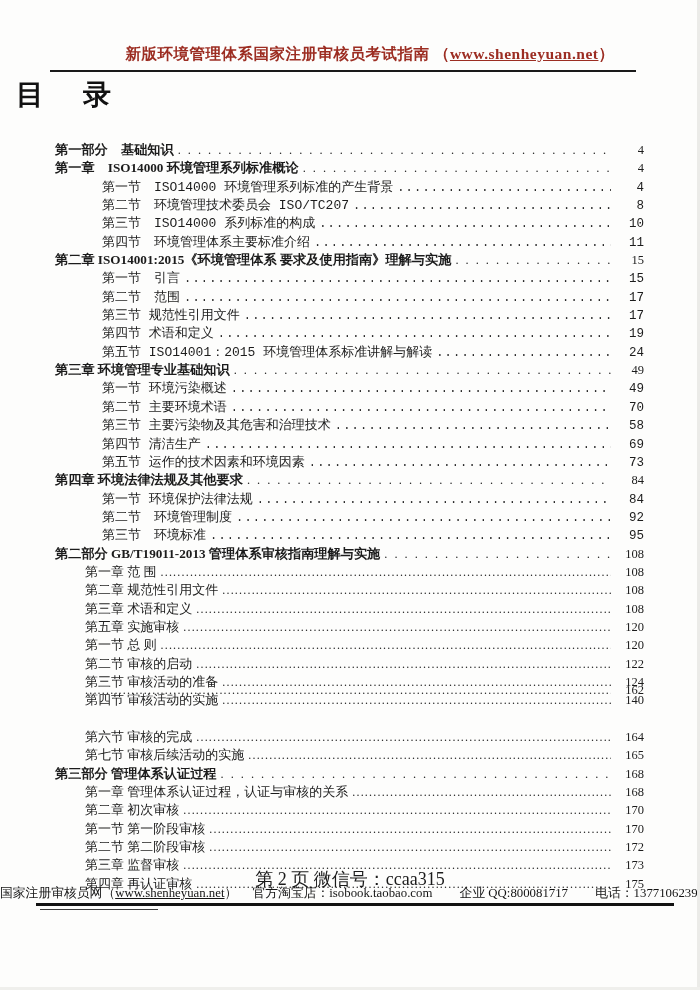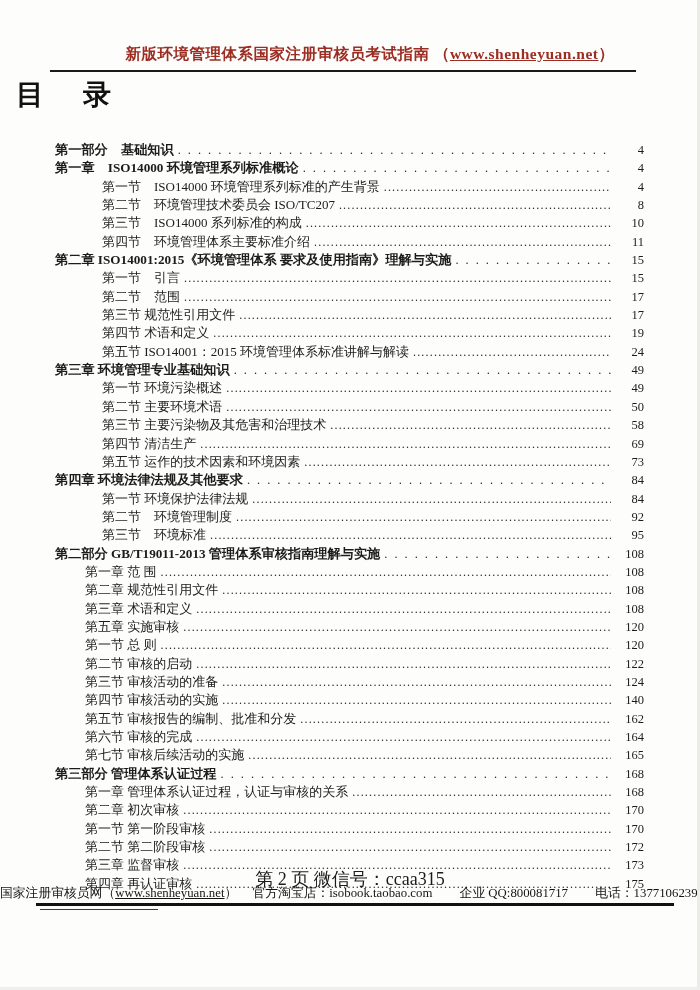--- a/index.html
+++ b/index.html
@@ -40,21 +40,21 @@
   }
   .toc-row{
     display:flex;align-items:baseline;
     height:18.35px;
     font-size:13px;
     color:#1c1c1c;
     white-space:nowrap;
   }
   .toc-row.bold{font-weight:bold;font-size:13.2px;}
   .toc-row.lvl1{padding-left:30px;}
-  .toc-row.lvl2{padding-left:47px;}
+  .toc-row.lvl2{padding-left:47px;font-family:Liberation Mono, monospace;}
   .toc-row .label{white-space:nowrap;padding-right:4px;margin-top:28px;}
   .toc-row .leader{
     flex:1;overflow:hidden;white-space:nowrap;
     color:#2a2a2a;font-weight:normal;
   }
   .leader.dense::after{
     font-size:12px;letter-spacing:1.2px;
     content:"..........................................................................................................................................................................................................";
   }
   .leader.sparse::after{
@@ -165,21 +165,21 @@
       <span class="pagenum">49</span>
     </div>
     <div class="toc-row lvl2">
       <span class="label">第一节 环境污染概述</span>
       <span class="leader dense"></span>
       <span class="pagenum">49</span>
     </div>
     <div class="toc-row lvl2">
       <span class="label">第二节 主要环境术语</span>
       <span class="leader dense"></span>
-      <span class="pagenum">50</span>
+      <span class="pagenum">70</span>
     </div>
     <div class="toc-row lvl2">
       <span class="label">第三节 主要污染物及其危害和治理技术</span>
       <span class="leader dense"></span>
       <span class="pagenum">58</span>
     </div>
     <div class="toc-row lvl2">
       <span class="label">第四节 清洁生产</span>
       <span class="leader dense"></span>
       <span class="pagenum">69</span>
@@ -248,21 +248,20 @@
       <span class="label">第三节 审核活动的准备</span>
       <span class="leader dense"></span>
       <span class="pagenum">124</span>
     </div>
     <div class="toc-row lvl1">
       <span class="label">第四节 审核活动的实施</span>
       <span class="leader dense"></span>
       <span class="pagenum">140</span>
     </div>
     <div class="toc-row lvl1">
-      <span class="label">第五节 审核报告的编制、批准和分发</span>
       <span class="leader dense"></span>
       <span class="pagenum">162</span>
     </div>
     <div class="toc-row lvl1">
       <span class="label">第六节 审核的完成</span>
       <span class="leader dense"></span>
       <span class="pagenum">164</span>
     </div>
     <div class="toc-row lvl1">
       <span class="label">第七节 审核后续活动的实施</span>

